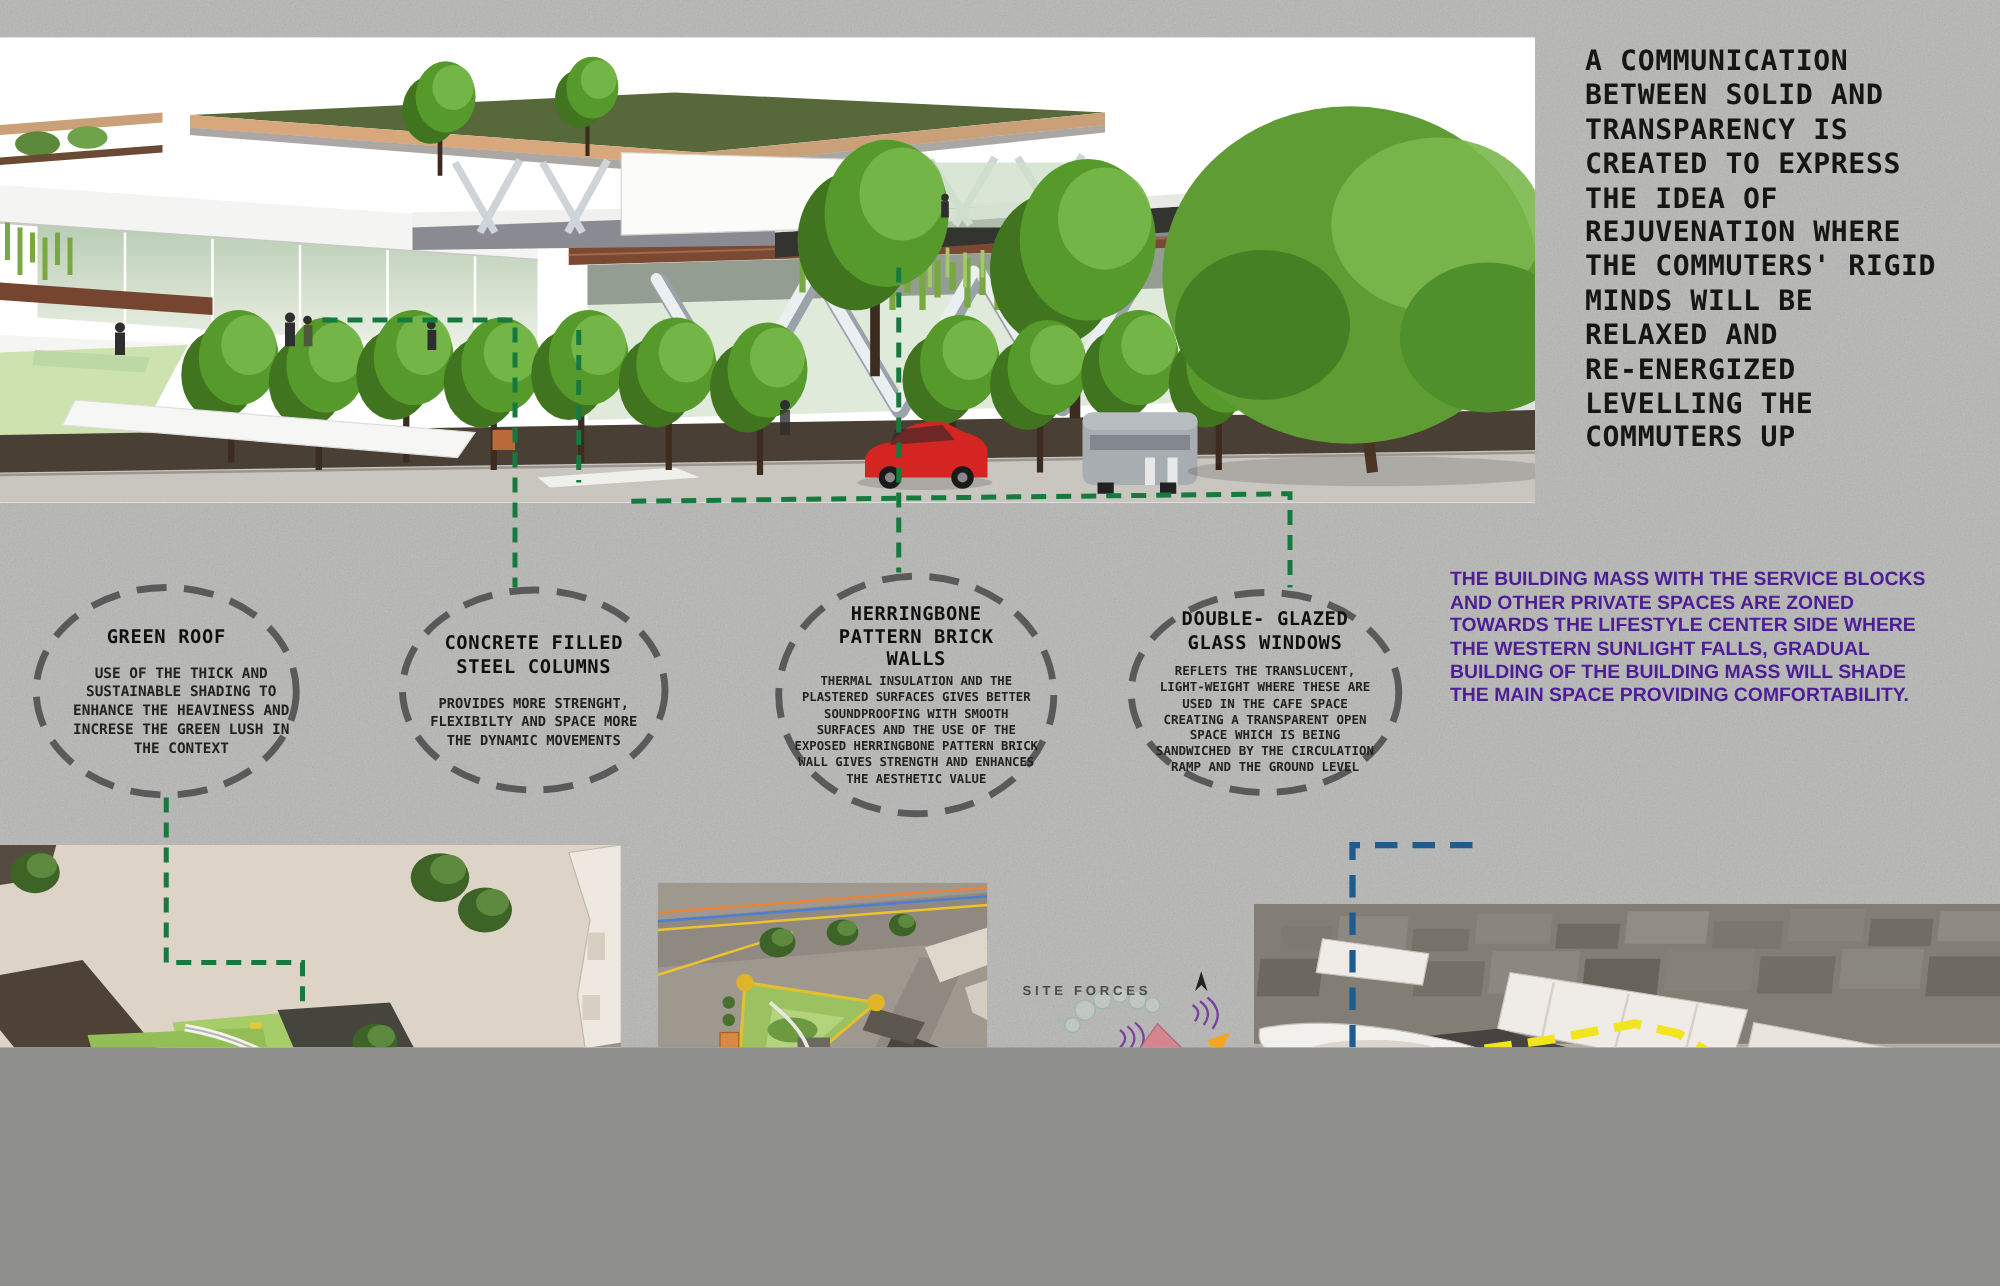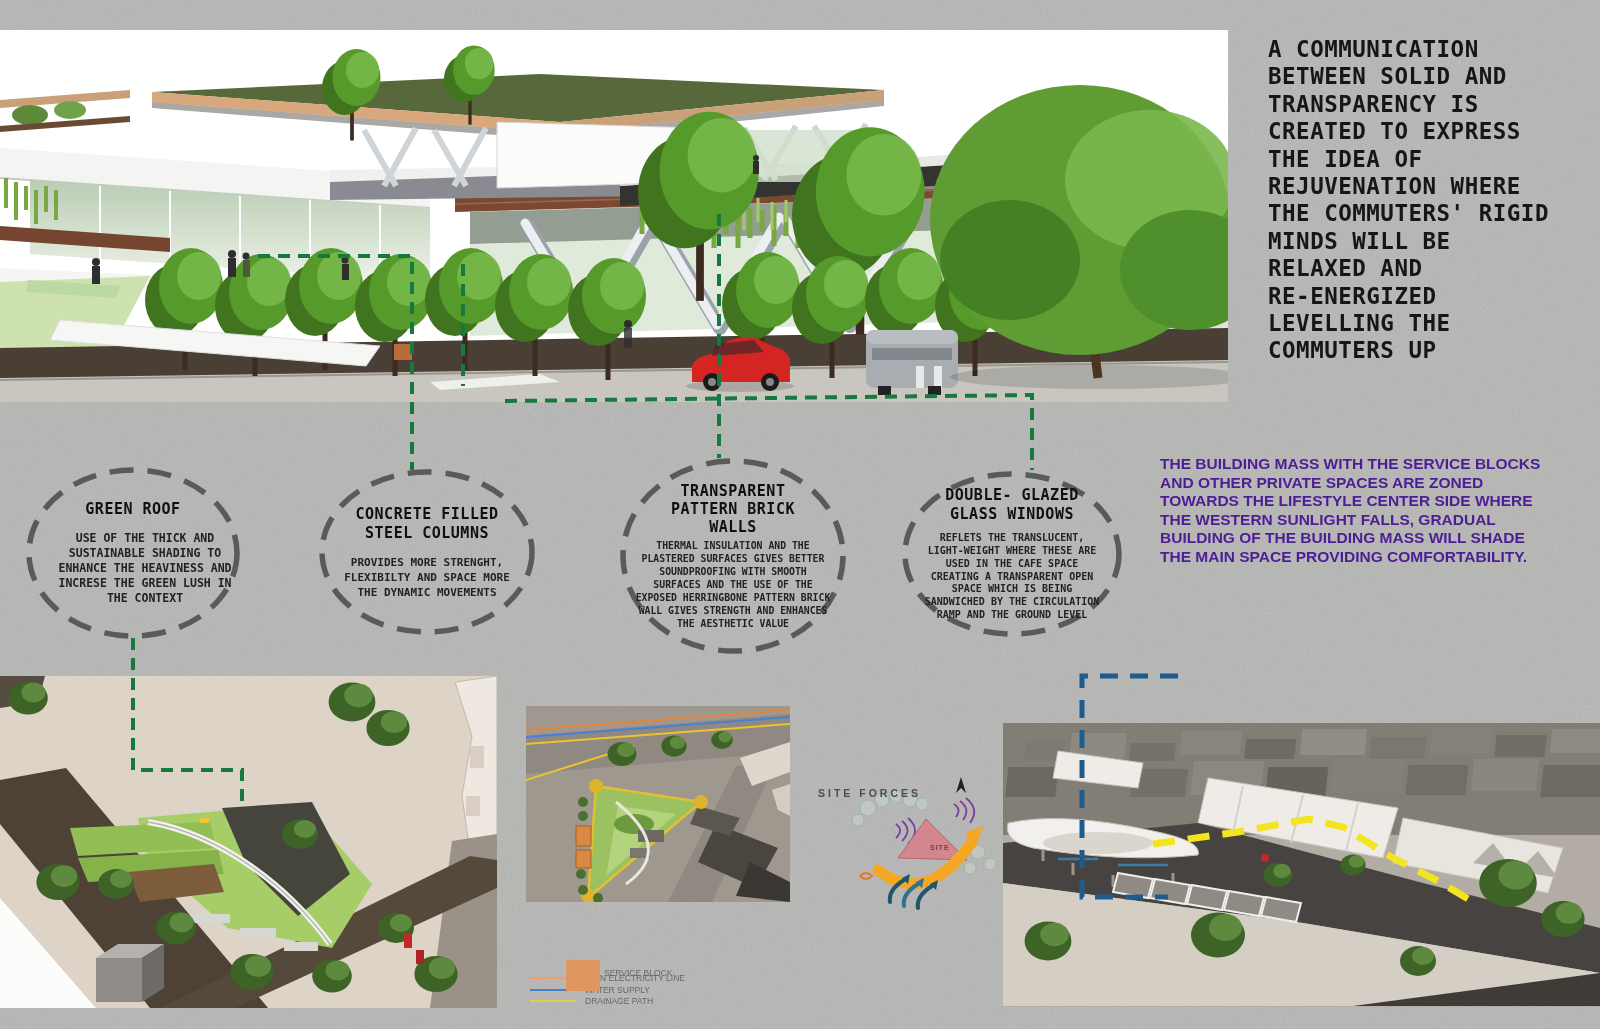--- a/index.html
+++ b/index.html
@@ -1,16 +1,16 @@
 <!DOCTYPE html>
 <html><head>
 <meta charset="utf-8">
 <style>
   html,body{margin:0;padding:0;background:#8f8f8d;}
-  #board{position:relative;width:1600px;height:1029px;overflow:hidden;background:#b6b6b4;
+  #board{position:relative;width:1600px;height:838px;overflow:hidden;background:#b6b6b4;
          font-family:"DejaVu Sans Mono",monospace;}
   .abs{position:absolute;}
   .noinput{pointer-events:none;}
   
   #statement{left:1268px;top:36px;width:302px;font-size:22.5px;line-height:27.4px;
              font-weight:bold;color:#161616;white-space:pre-line;letter-spacing:.5px;}
   .callout{display:flex;flex-direction:column;align-items:center;justify-content:center;
            text-align:center;color:#141414;}
   .callout .ttl{font-weight:bold;font-size:15px;letter-spacing:.5px;line-height:19px;color:#101010;}
   .callout .bdy{font-weight:bold;color:#222;}
@@ -469,21 +469,21 @@
 
   <div id="callout-1" class="abs layer3 callout">
     <div class="ttl">GREEN ROOF</div>
     <div class="bdy">USE OF THE THICK AND SUSTAINABLE SHADING TO ENHANCE THE HEAVINESS AND INCRESE THE GREEN LUSH IN THE CONTEXT</div>
   </div>
   <div id="callout-2" class="abs layer3 callout">
     <div class="ttl">CONCRETE FILLED STEEL COLUMNS</div>
     <div class="bdy">PROVIDES MORE STRENGHT, FLEXIBILTY AND SPACE MORE THE DYNAMIC MOVEMENTS</div>
   </div>
   <div id="callout-3" class="abs layer3 callout">
-    <div class="ttl">TRANSPARENT PATTERN BRICK WALLS</div>
+    <div class="ttl">HERRINGBONE PATTERN BRICK WALLS</div>
     <div class="bdy">THERMAL INSULATION AND THE PLASTERED SURFACES GIVES BETTER SOUNDPROOFING WITH SMOOTH SURFACES AND THE USE OF THE EXPOSED HERRINGBONE PATTERN BRICK WALL GIVES STRENGTH AND ENHANCES THE AESTHETIC VALUE</div>
   </div>
   <div id="callout-4" class="abs layer3 callout">
     <div class="ttl">DOUBLE- GLAZED GLASS WINDOWS</div>
     <div class="bdy">REFLETS THE TRANSLUCENT, LIGHT-WEIGHT WHERE THESE ARE USED IN THE CAFE SPACE CREATING A TRANSPARENT OPEN SPACE WHICH IS BEING SANDWICHED BY THE CIRCULATION RAMP AND THE GROUND LEVEL</div>
   </div>
 
   <div id="paras" class="abs layer3">
     <p>THE BUILDING MASS WITH THE SERVICE BLOCKS AND OTHER PRIVATE SPACES ARE ZONED TOWARDS THE LIFESTYLE CENTER SIDE WHERE THE WESTERN SUNLIGHT FALLS, GRADUAL BUILDING OF THE BUILDING MASS WILL SHADE THE MAIN SPACE PROVIDING COMFORTABILITY.</p>
   </div>

